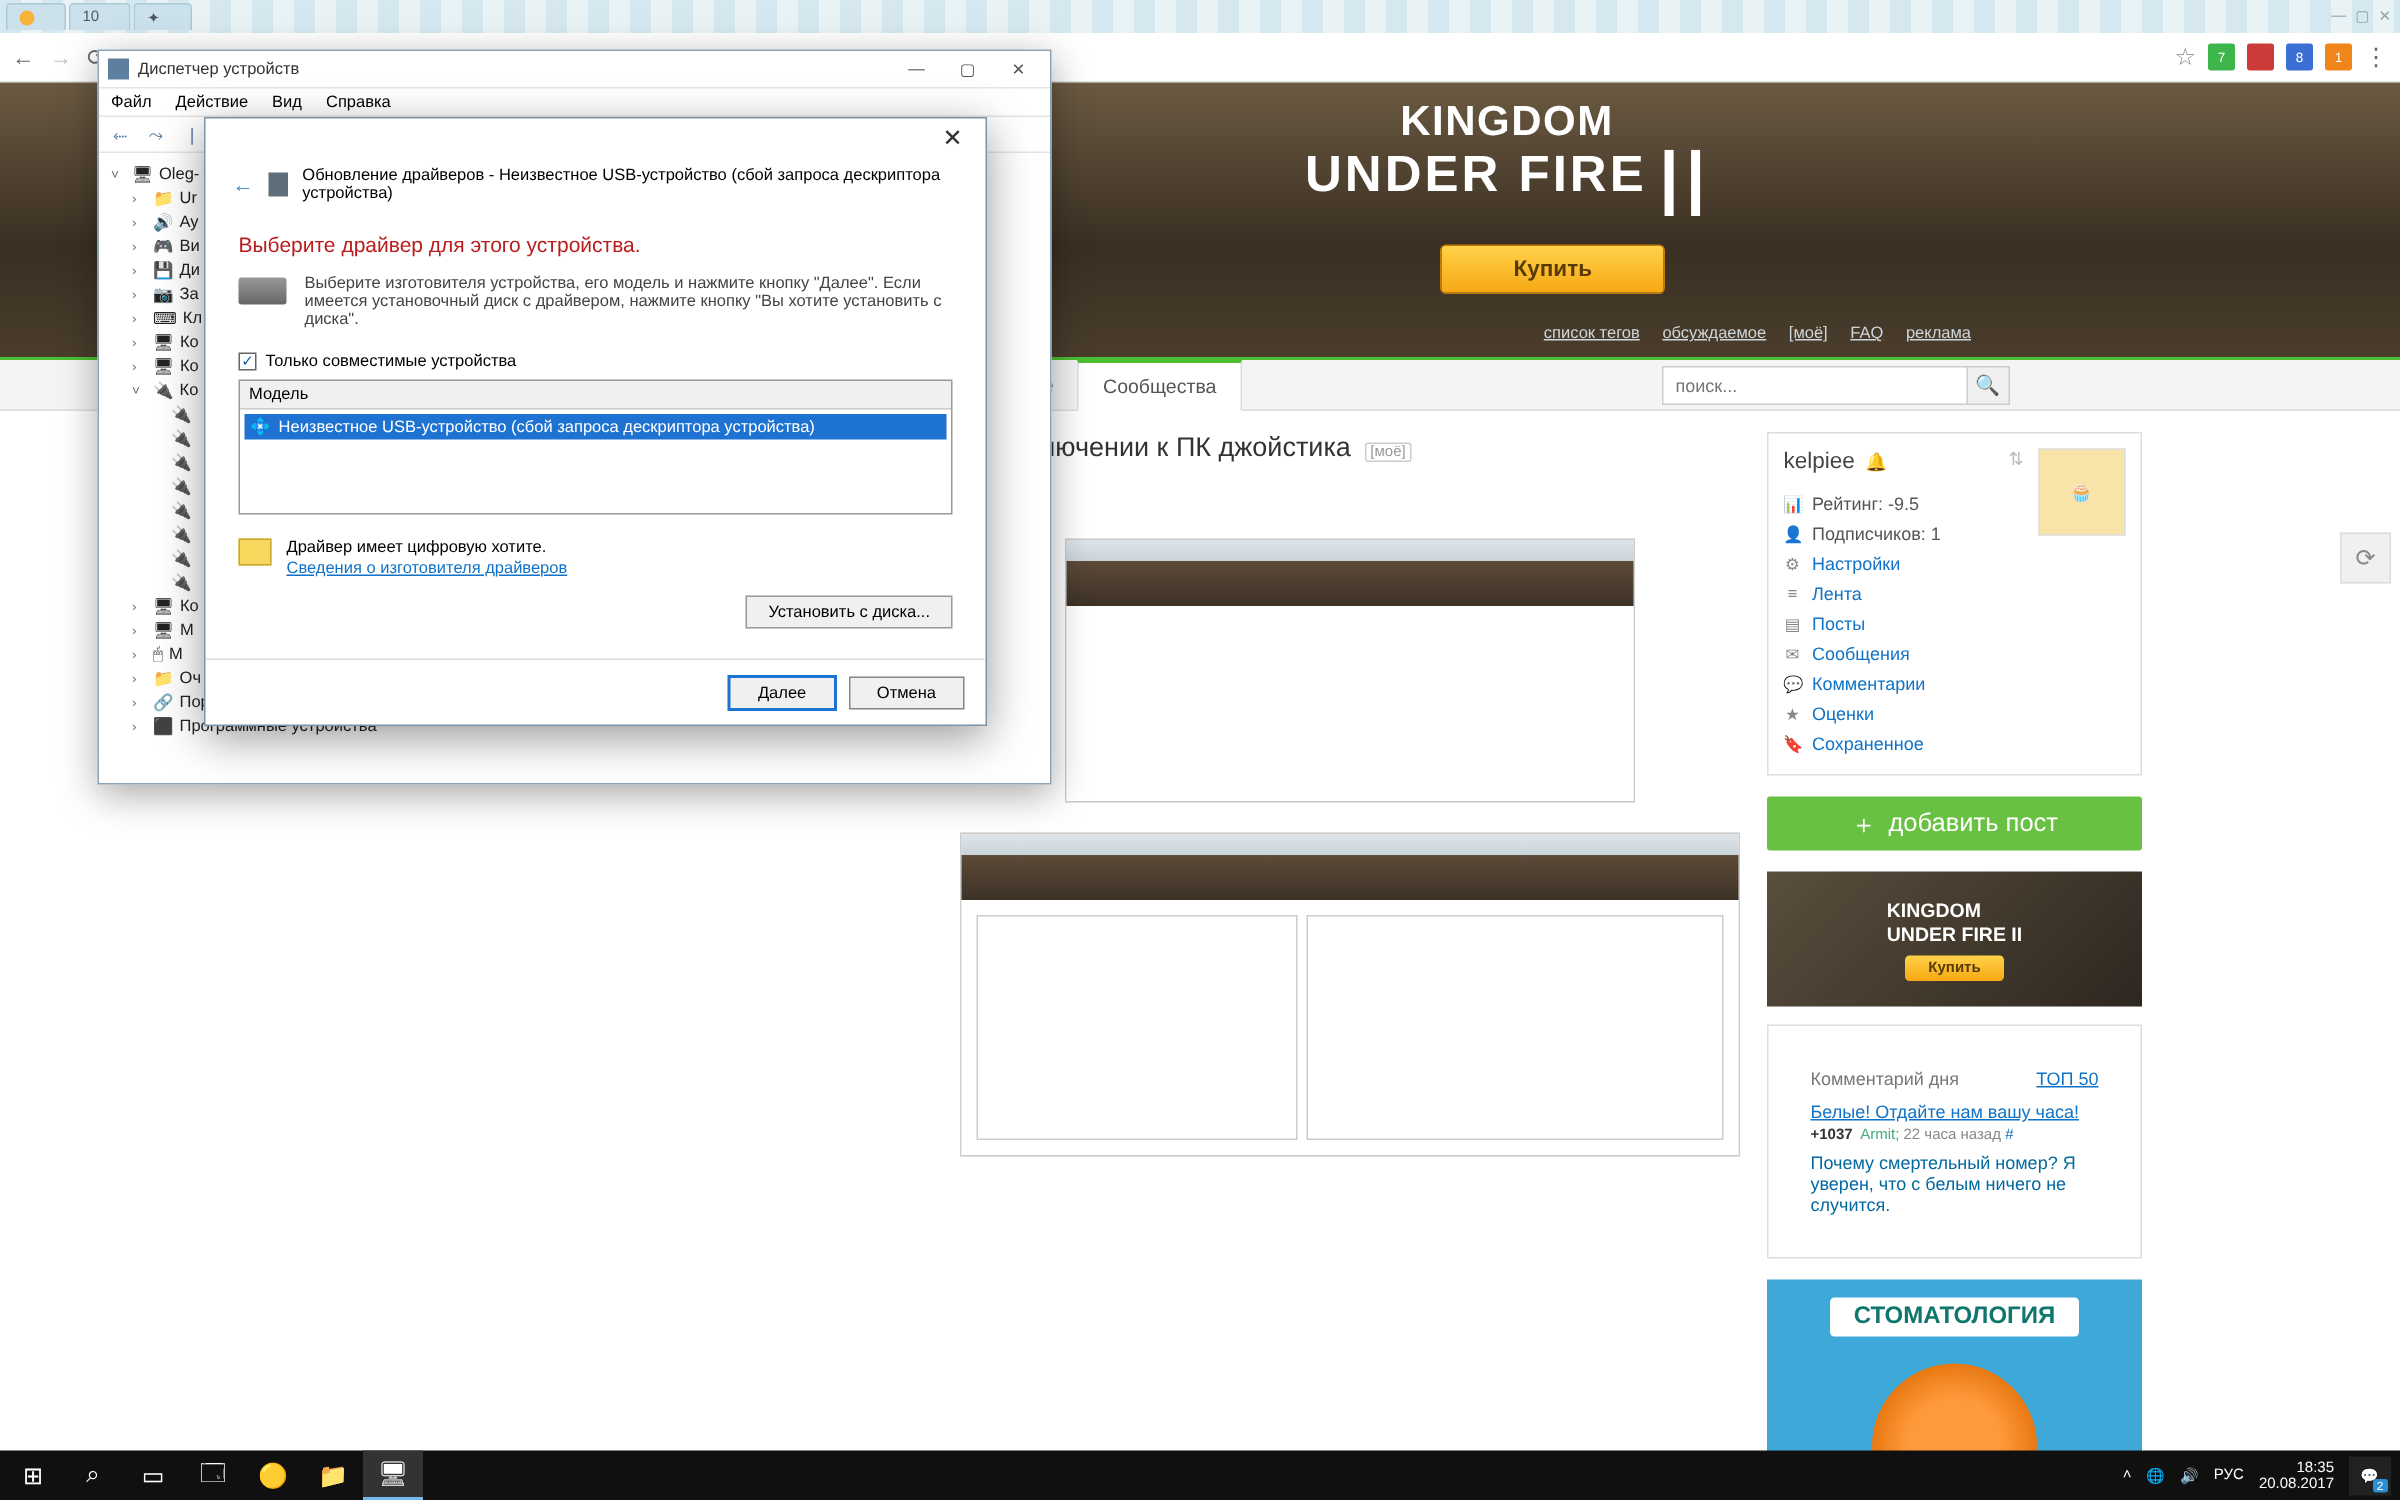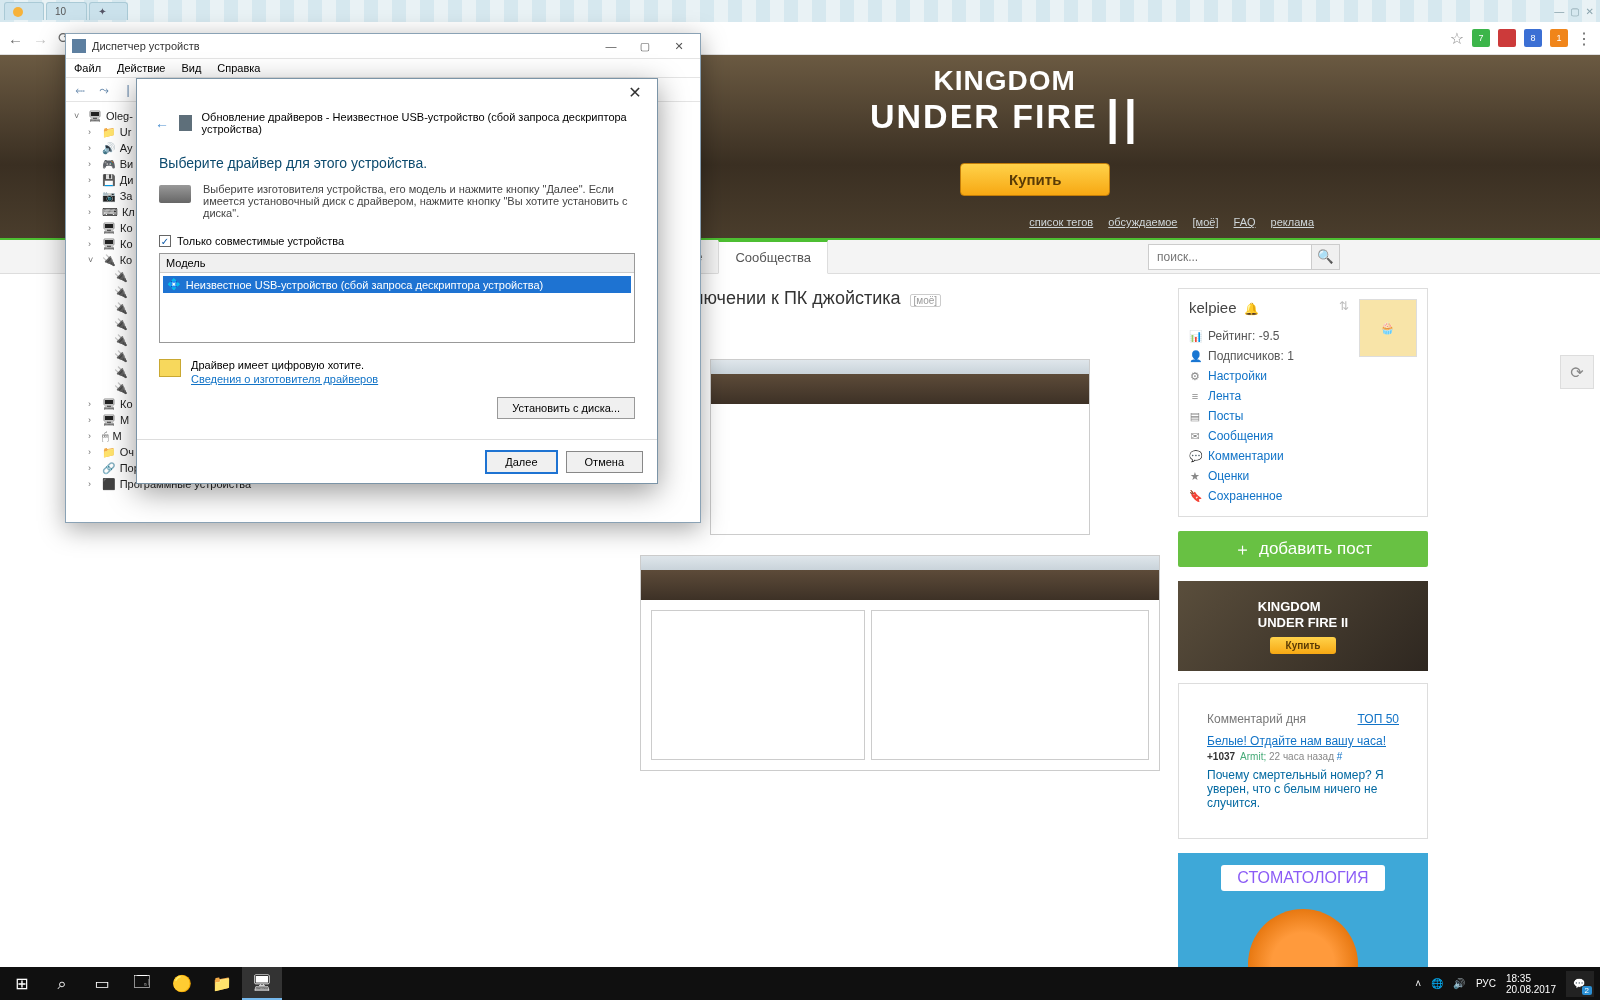--- a/index.html
+++ b/index.html
@@ -25,21 +25,21 @@
 .banner-logo .u{font-size:34px;letter-spacing:2px;}
 .banner-logo .ii{display:inline-block;font-size:64px;line-height:50px;vertical-align:top;margin-left:6px;font-weight:400;}
 .buy-btn{position:absolute;left:50%;transform:translateX(160px);bottom:42px;background:linear-gradient(#ffd24a,#f7a813);border:1px solid #c27d0a;color:#5a3b05;font-weight:600;padding:7px 48px;border-radius:4px;font-size:15px;}
 .banner-links{position:absolute;right:280px;bottom:10px;font-size:11px;}
 .banner-links a{color:#cfd6d9;text-decoration:underline;margin:0 6px;}
 
 .nav-row{height:34px;background:#f4f4f4;border-bottom:1px solid #ddd;display:flex;align-items:center;padding-left:640px;}
 .nav-row .tabn{padding:0 16px;height:34px;display:flex;align-items:center;font-size:13px;color:#555;}
 .nav-row .tabn.active{background:#fff;border:1px solid #ddd;border-bottom:1px solid #fff;border-top:2px solid #4dbf32;}
 .search-wrap{margin-left:auto;margin-right:260px;display:flex;}
-.search-wrap input{width:164px;height:26px;border:1px solid #ccc;padding:0 8px;font-size:12px;}
+.search-wrap input{width:204px;height:26px;border:1px solid #ccc;padding:0 8px;font-size:12px;}
 .search-wrap button{width:28px;height:26px;border:1px solid #ccc;border-left:none;background:#f0f0f0;}
 
 .content-row{display:flex;padding:14px 260px 0 640px;gap:18px;}
 .post-col{flex:1;}
 .post-title{font-size:18px;color:#333;}
 .post-title .tag{font-size:10px;color:#999;border:1px solid #ccc;padding:0 3px;border-radius:2px;margin-left:4px;}
 .embed{margin-top:20px;border:1px solid #ccc;background:#eef0f1;}
 .embed .eh{height:14px;background:linear-gradient(#dfe6eb,#c9d3da);}
 .embed .eb{height:30px;background:linear-gradient(#5d4b39,#3d3126);}
 .embed .ec{background:#fff;padding:10px;font-size:8px;color:#888;min-height:70px;}
@@ -58,21 +58,21 @@
 .ad2{margin-top:14px;height:90px;background:linear-gradient(135deg,#5a4e3c,#2e2720);position:relative;display:flex;align-items:center;justify-content:center;flex-direction:column;}
 .ad2 .t{color:#fff;font-family:Georgia;font-size:13px;font-weight:700;}
 .ad2 .b{margin-top:6px;background:linear-gradient(#ffd24a,#f7a813);font-size:10px;padding:3px 16px;border-radius:3px;color:#5a3b05;font-weight:600;}
 .cotd{margin-top:12px;border:1px solid #ddd;padding:28px;}
 .cotd .hd{display:flex;justify-content:space-between;color:#777;font-size:12px;margin-bottom:8px;}
 .cotd .hd a{color:#1173c7;text-decoration:underline;}
 .cotd .lnk{color:#1173c7;text-decoration:underline;font-size:12px;}
 .cotd .meta{font-size:10px;color:#888;margin:3px 0 6px;}
 .cotd .txt{font-size:12px;color:#0369a1;}
 .ad3{margin-top:14px;height:200px;background:#3ea8d8;display:flex;flex-direction:column;align-items:center;padding:12px;}
-.ad3 .t{background:#fff;color:#8b5cf6;font-weight:400;padding:4px 16px;border-radius:3px;font-size:16px;}
+.ad3 .t{background:#fff;color:#0f766e;font-weight:700;padding:4px 16px;border-radius:3px;font-size:16px;}
 .ad3 .char{margin-top:18px;width:110px;height:110px;background:radial-gradient(circle,#ff9a3c 40%,#e87912 70%);border-radius:50%;position:relative;}
 
 
 .refresh-ind{position:absolute;right:6px;top:300px;width:34px;height:34px;background:#f0f0f0;border:1px solid #ddd;display:flex;align-items:center;justify-content:center;color:#888;}
 
 
 .devmgr{position:absolute;left:65px;top:33px;width:636px;height:490px;background:#fff;border:1px solid #8aa2b5;box-shadow:0 6px 24px rgba(0,0,0,0.35);}
 .devmgr .titlebar{height:24px;display:flex;align-items:center;padding:0 6px;font-size:11px;color:#333;}
 .devmgr .titlebar .wico{width:14px;height:14px;background:#5d7fa0;margin-right:6px;}
 .devmgr .winbtns{margin-left:auto;display:flex;gap:4px;}
@@ -86,42 +86,42 @@
 .tree .l1{padding-left:14px;}
 .tree .l2{padding-left:40px;}
 
 
 .wizard{position:absolute;left:136px;top:78px;width:522px;height:406px;background:#fff;border:1px solid #7b94a7;box-shadow:0 8px 28px rgba(0,0,0,0.4);}
 .wizard .wtitle{height:26px;display:flex;align-items:center;justify-content:flex-end;padding-right:4px;}
 .wizard .wtitle span{width:36px;height:22px;display:flex;align-items:center;justify-content:center;color:#333;}
 .wizard .whead{padding:6px 18px 10px;display:flex;align-items:center;gap:10px;font-size:11px;}
 .wizard .whead .back{color:#4a8fd0;font-size:14px;}
 .wizard .whead .hico{width:14px;height:16px;background:#5e6f7a;}
-.wizard .sub{padding:10px 22px 6px;color:#0c4a6e;font-size:14px;}
+.wizard .sub{padding:10px 22px 6px;color:#b91c1c;font-size:14px;}
 .wizard .instr{display:flex;gap:12px;padding:6px 22px 12px;font-size:11px;color:#444;}
 .wizard .instr .d{width:32px;height:18px;background:linear-gradient(#999,#666);border-radius:2px;flex:none;margin-top:2px;}
 .wizard .chk{display:flex;align-items:center;gap:6px;padding:4px 22px;font-size:11px;}
 .wizard .chk .cb{width:12px;height:12px;border:1px solid #666;background:#fff;display:flex;align-items:center;justify-content:center;color:#0a58a8;font-size:10px;}
 .wizard .list{margin:2px 22px;border:1px solid #999;height:90px;}
 .wizard .list .lh{background:#f0f0f0;border-bottom:1px solid #ccc;padding:3px 6px;font-size:11px;}
 .wizard .list .li{margin:3px;padding:2px 4px;background:#1e73d2;color:#fff;font-size:11px;display:flex;align-items:center;gap:5px;}
 .wizard .sig{display:flex;align-items:flex-start;gap:10px;padding:14px 22px 6px;font-size:11px;}
 .wizard .sig .si{width:22px;height:18px;background:#f7d85c;border:1px solid #c9a832;}
 .wizard .sig a{color:#1173c7;text-decoration:underline;display:block;margin-top:2px;}
 .wizard .install{position:absolute;right:22px;bottom:64px;padding:4px 14px;font-size:11px;border:1px solid #999;background:#f0f0f0;}
 .wizard .footer{position:absolute;bottom:0;left:0;right:0;height:44px;border-top:1px solid #ddd;display:flex;align-items:center;justify-content:flex-end;gap:8px;padding:0 14px;}
 .wizard .footer button{padding:4px 18px;font-size:11px;border:1px solid #888;background:#f0f0f0;}
 .wizard .footer button.primary{border:2px solid #1e73d2;}
 
 
 .taskbar{position:absolute;left:0;right:0;bottom:0;height:33px;background:#101010;display:flex;align-items:center;padding:0 2px;}
 .taskbar .tb{width:40px;height:33px;display:flex;align-items:center;justify-content:center;color:#fff;}
 .taskbar .tb.active{background:#333;border-bottom:2px solid #76b9ed;}
 .taskbar .tray{margin-left:auto;display:flex;align-items:center;gap:10px;color:#fff;font-size:10px;padding-right:4px;}
-.taskbar .clock{line-height:11px;}
+.taskbar .clock{text-align:right;line-height:11px;}
 .taskbar .notif{width:28px;height:26px;background:#222;display:flex;align-items:center;justify-content:center;position:relative;}
 .taskbar .notif .b{position:absolute;bottom:2px;right:2px;background:#2a8fd4;font-size:8px;padding:0 3px;border-radius:2px;}
 
 
 .post-embed{width:380px;margin:20px auto;}
 </style>
 </head>
 <body>
 
 <div class="top-strip">

